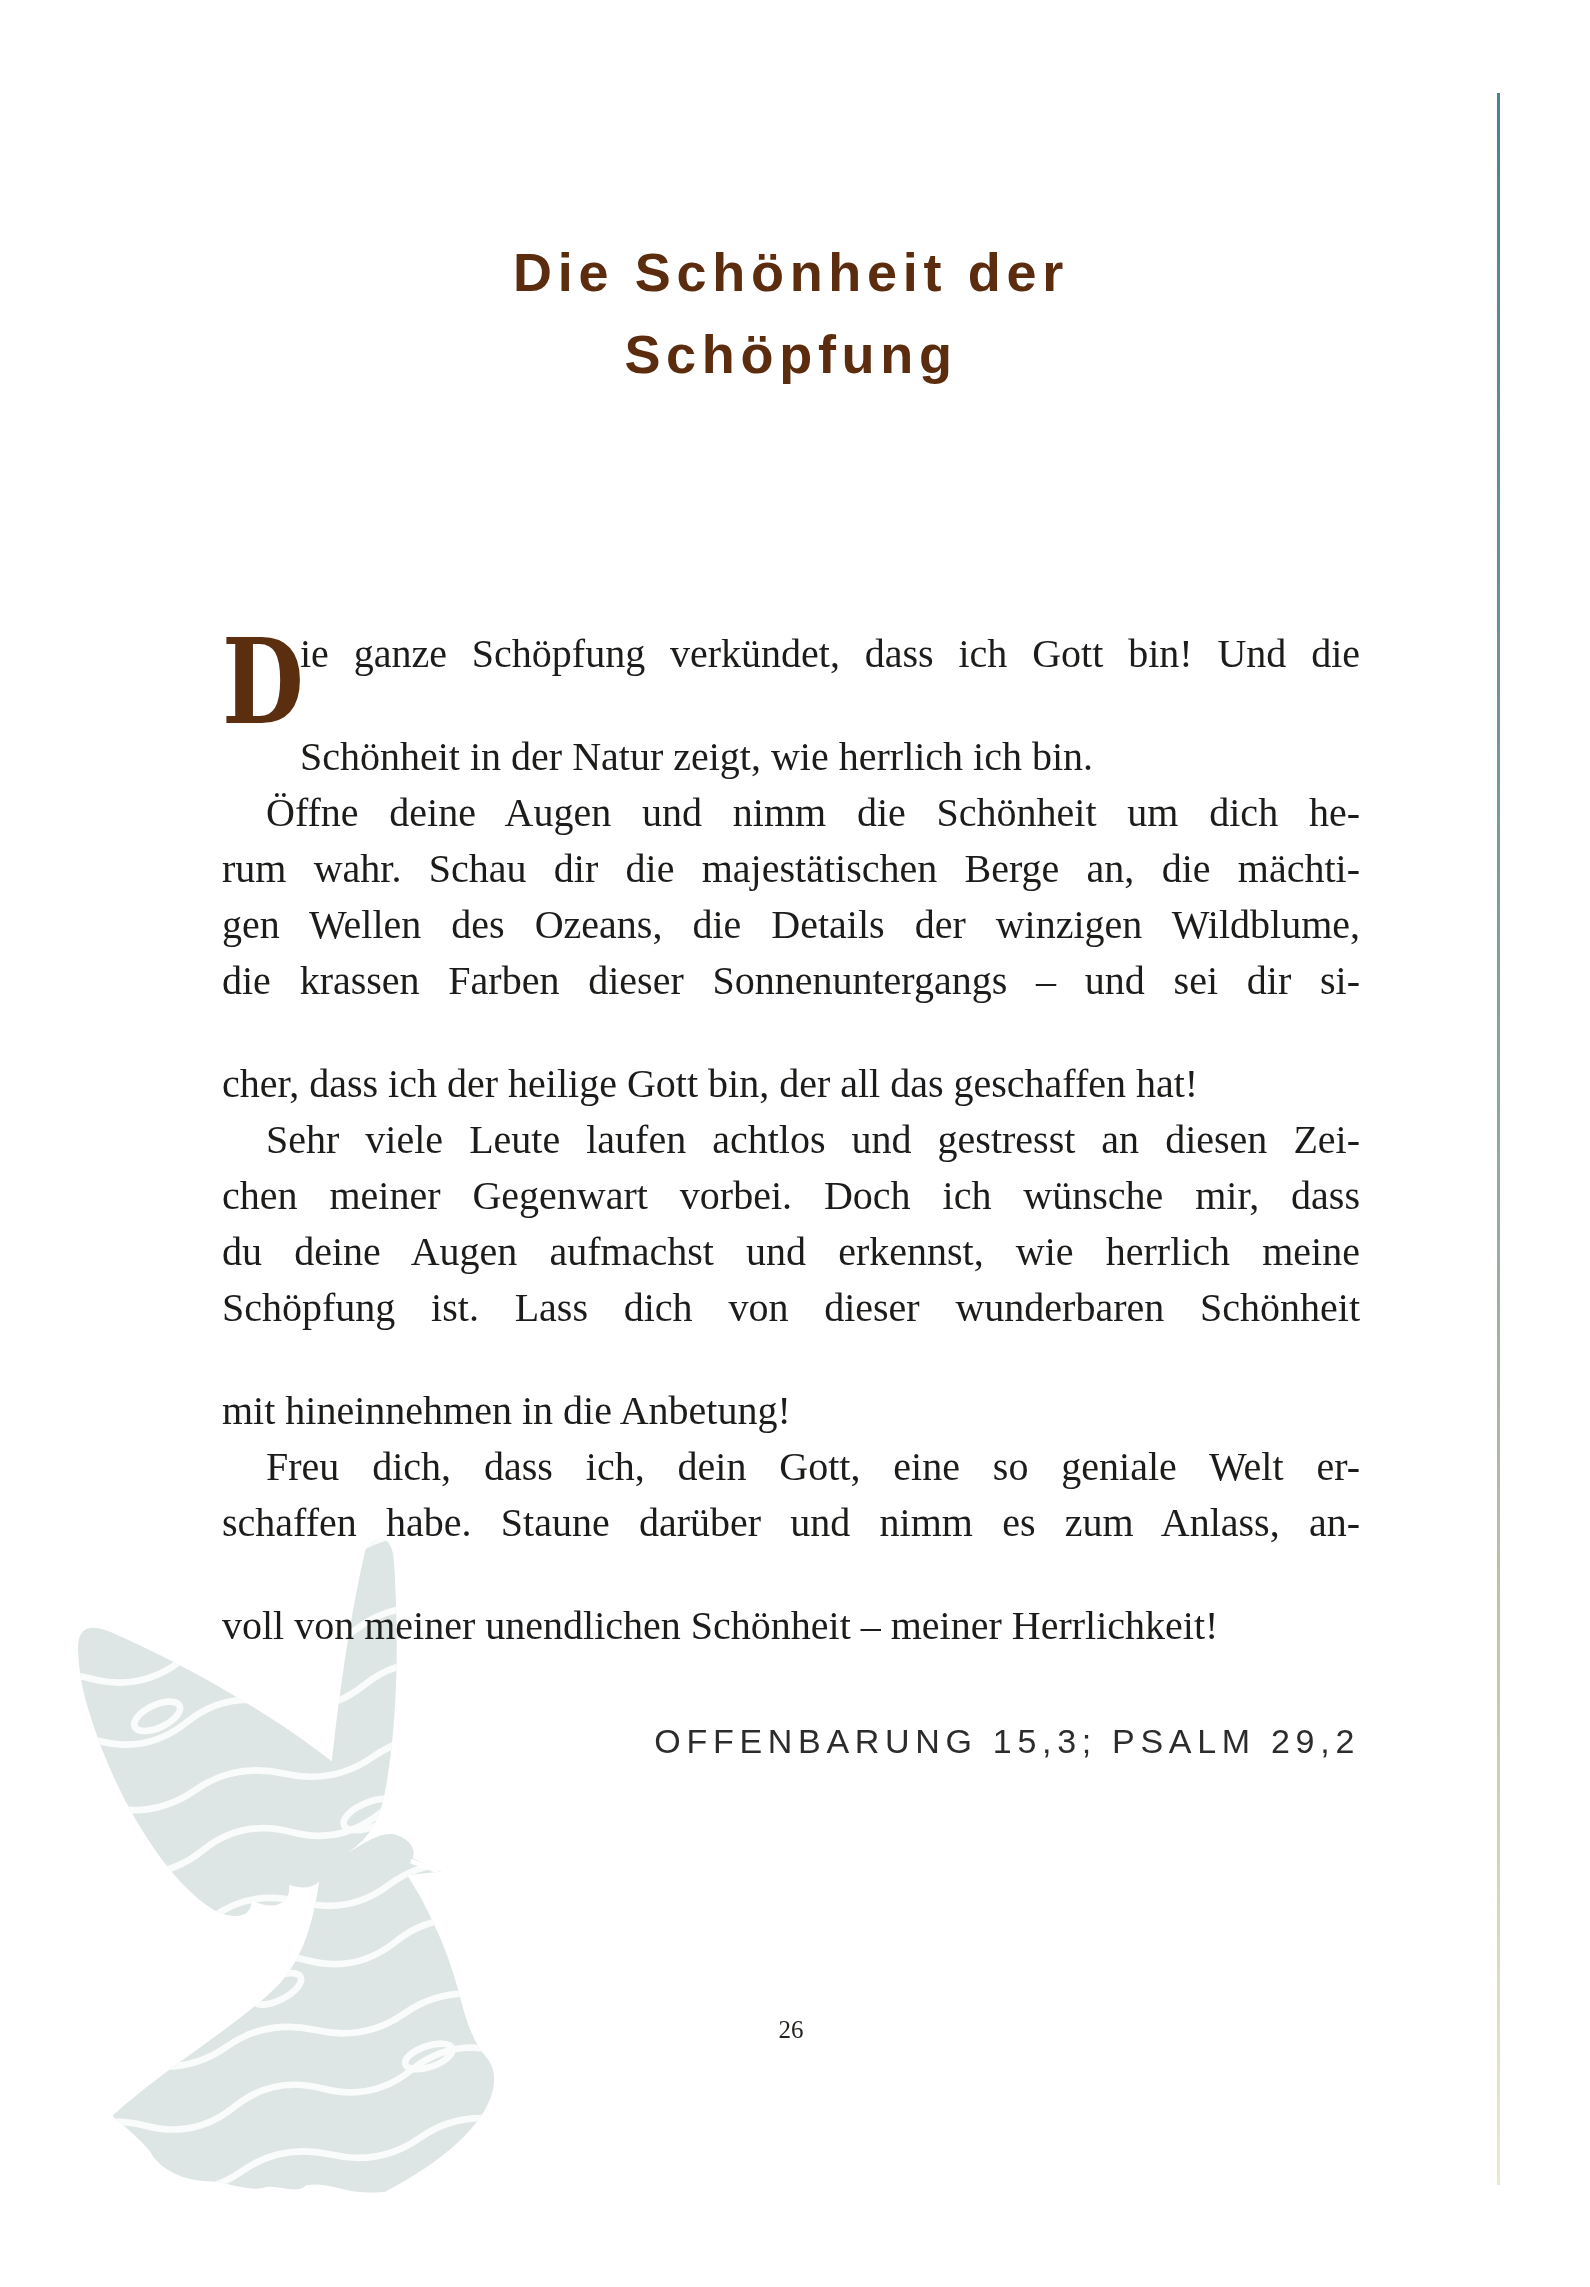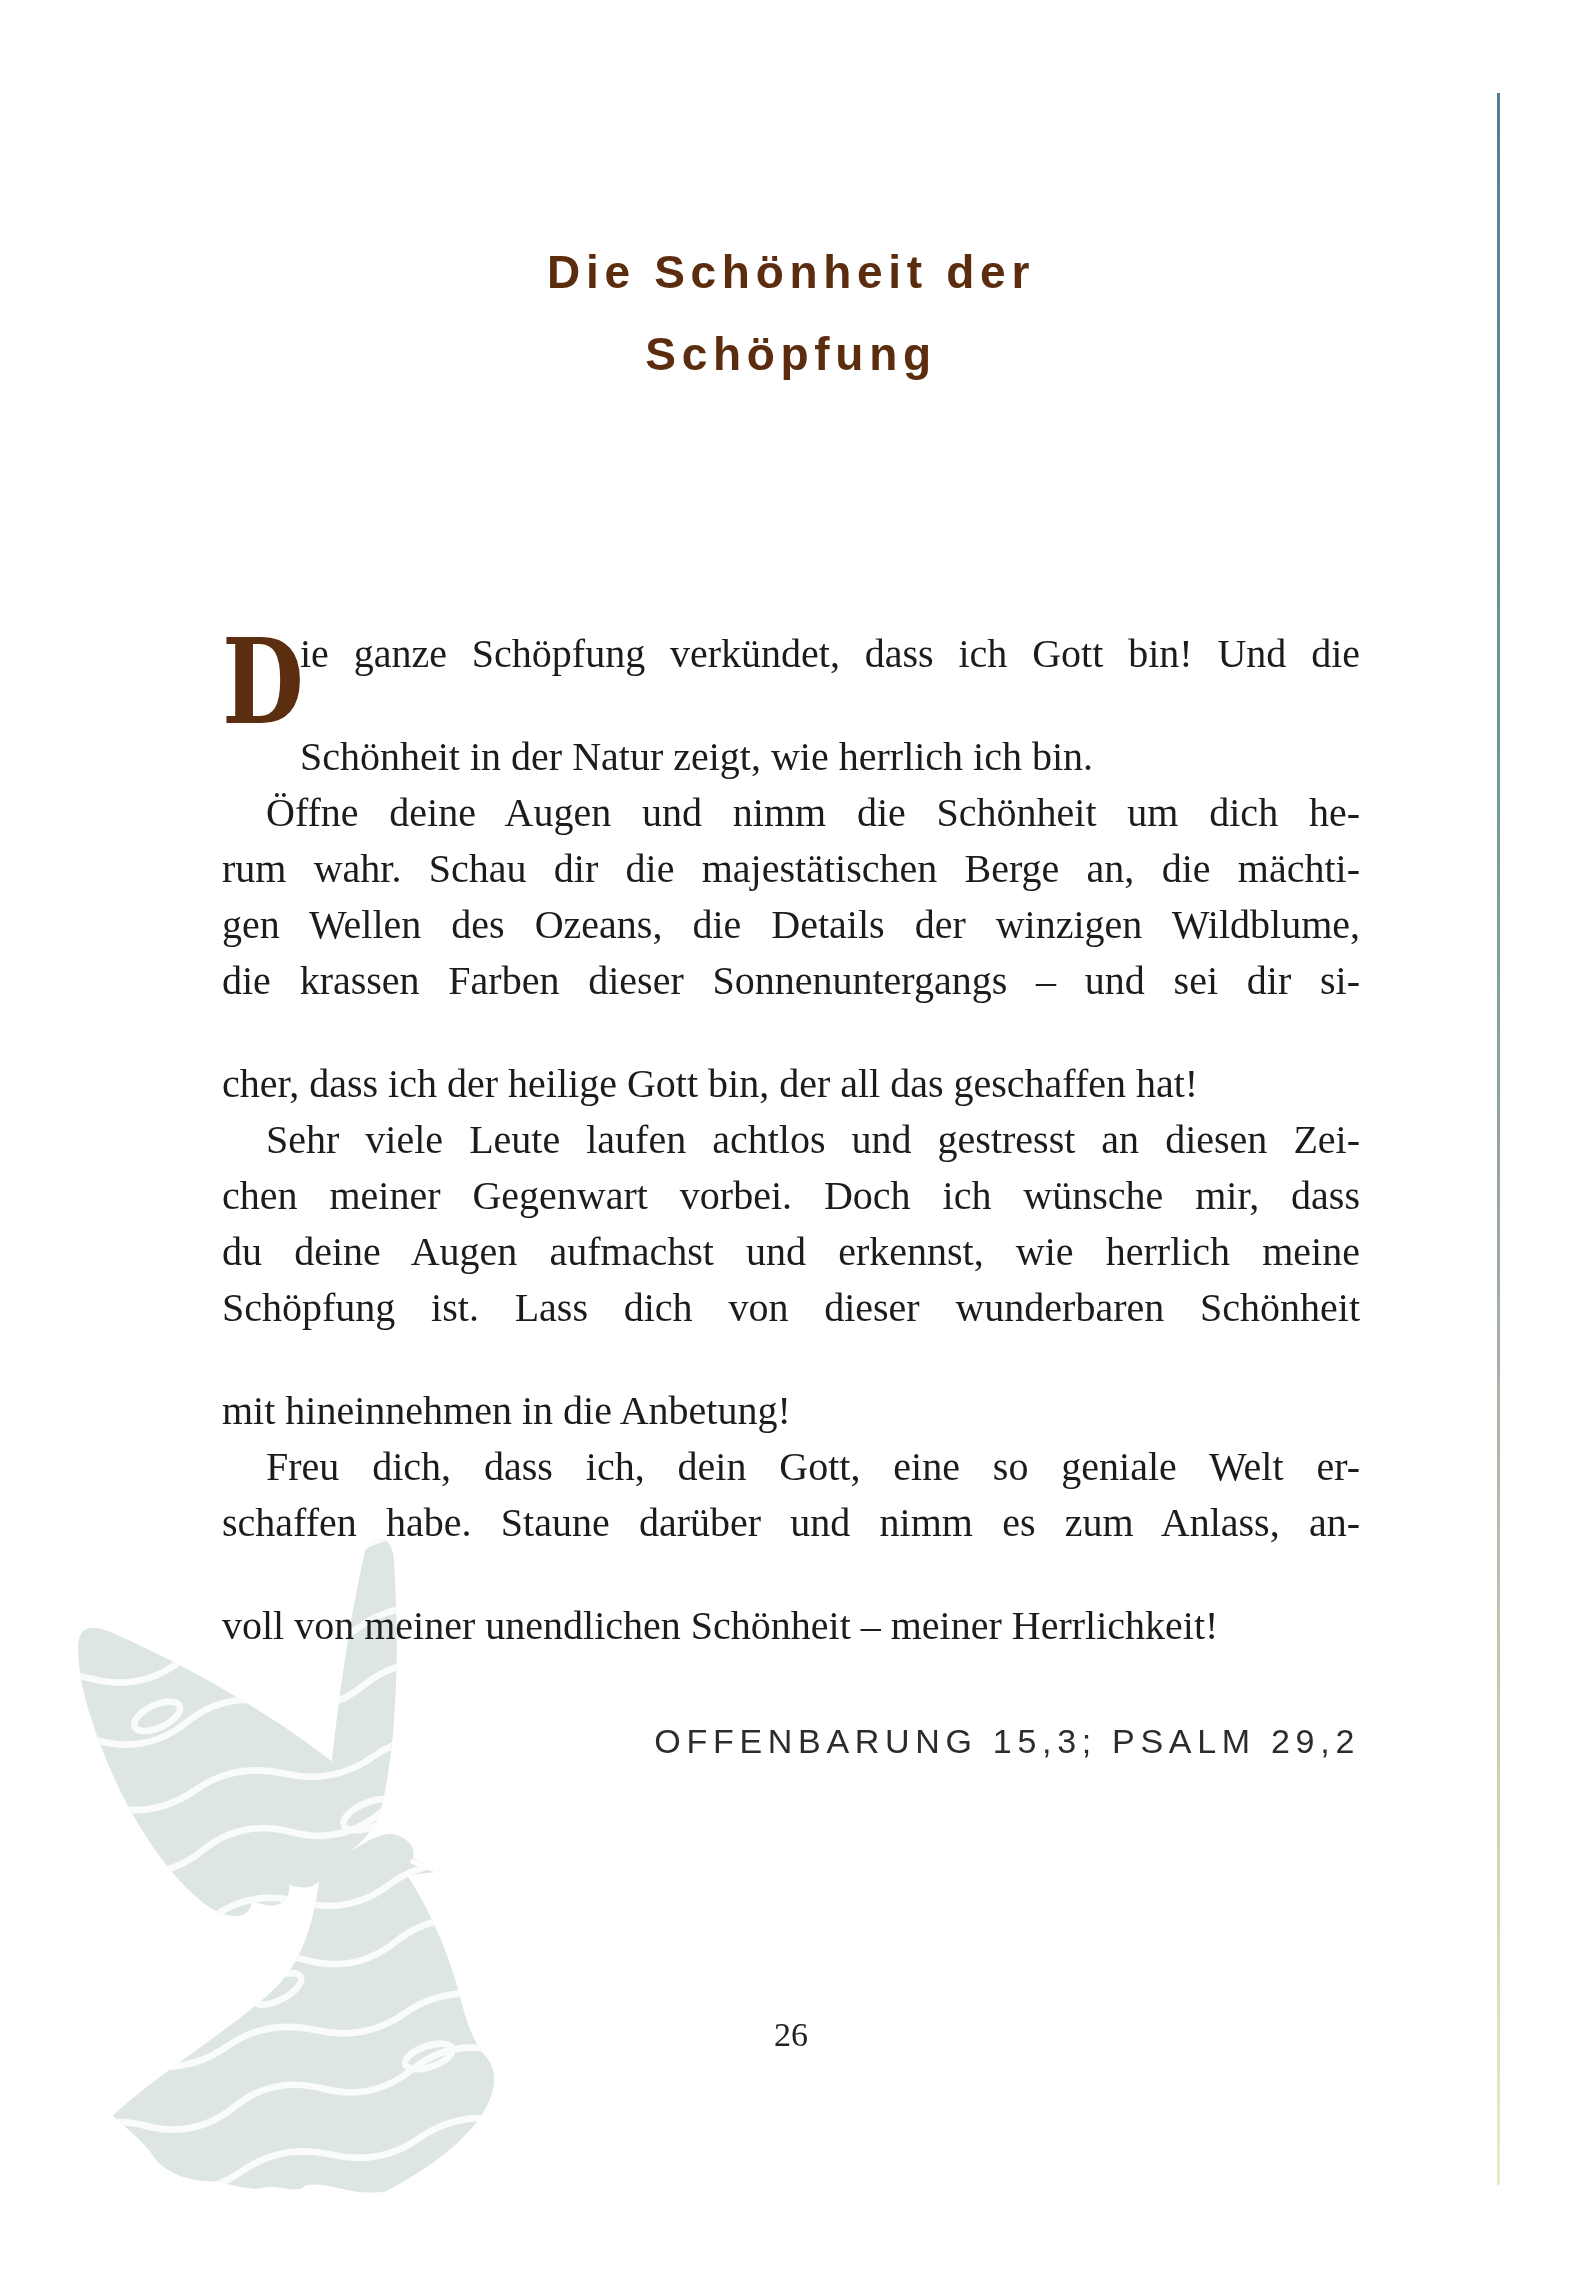--- a/index.html
+++ b/index.html
@@ -25,21 +25,21 @@
     width:498px;height:671px;
     z-index:0;
   }
   
   .title{
     position:absolute;
     left:222px;top:231px;width:1138px;
     text-align:center;
     font-family:"Liberation Sans",sans-serif;
     font-weight:bold;
-    font-size:46px;
+    font-size:54px;
     line-height:82px;
     letter-spacing:5.7px;
     color:#5b2d0e;
     z-index:2;
   }
   
   .bodycol{
     position:absolute;
     left:222px;top:626px;width:1138px;
     font-size:40px;
@@ -74,21 +74,21 @@
     font-size:34px;
     letter-spacing:5.7px;
     color:#2c2c2c;
     z-index:2;
   }
   
   .pagenum{
     position:absolute;
     left:222px;top:2016px;width:1138px;
     text-align:center;
-    font-size:34px;
+    font-size:25px;
     color:#222220;
     z-index:2;
   }
 </style>
 </head>
 <body>
 
 <div class="page">
 
   <div class="vline"></div>

